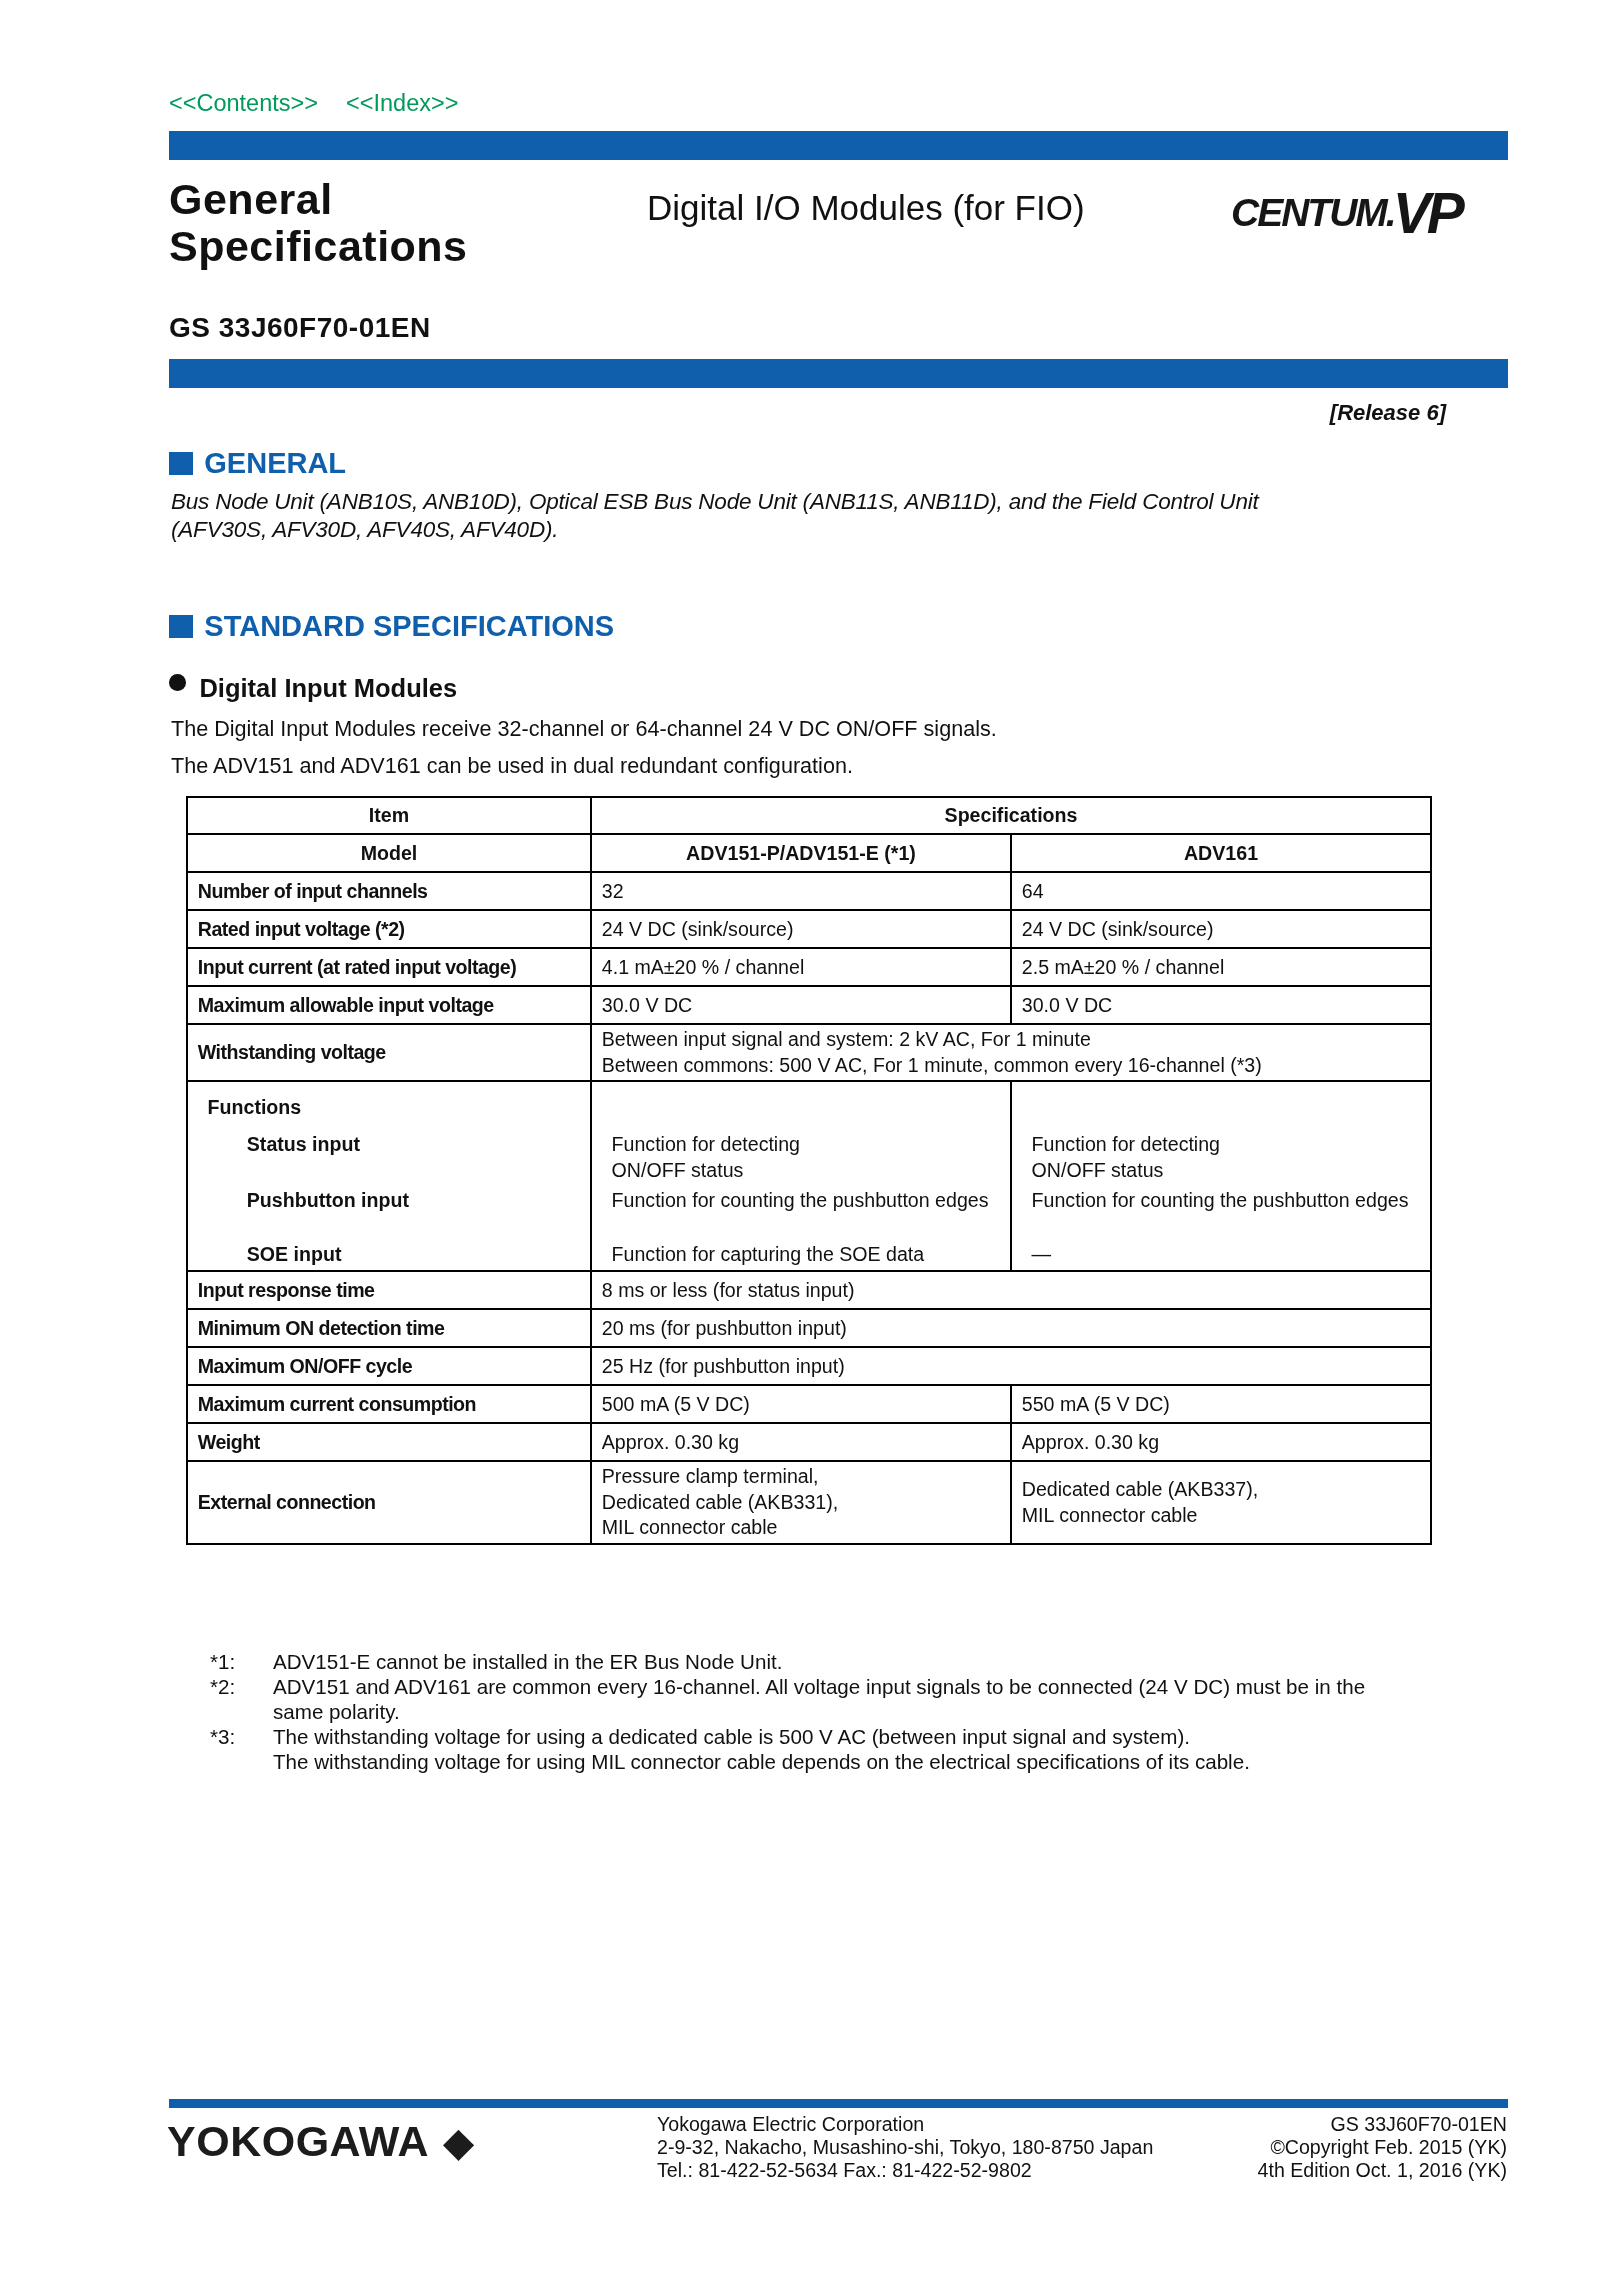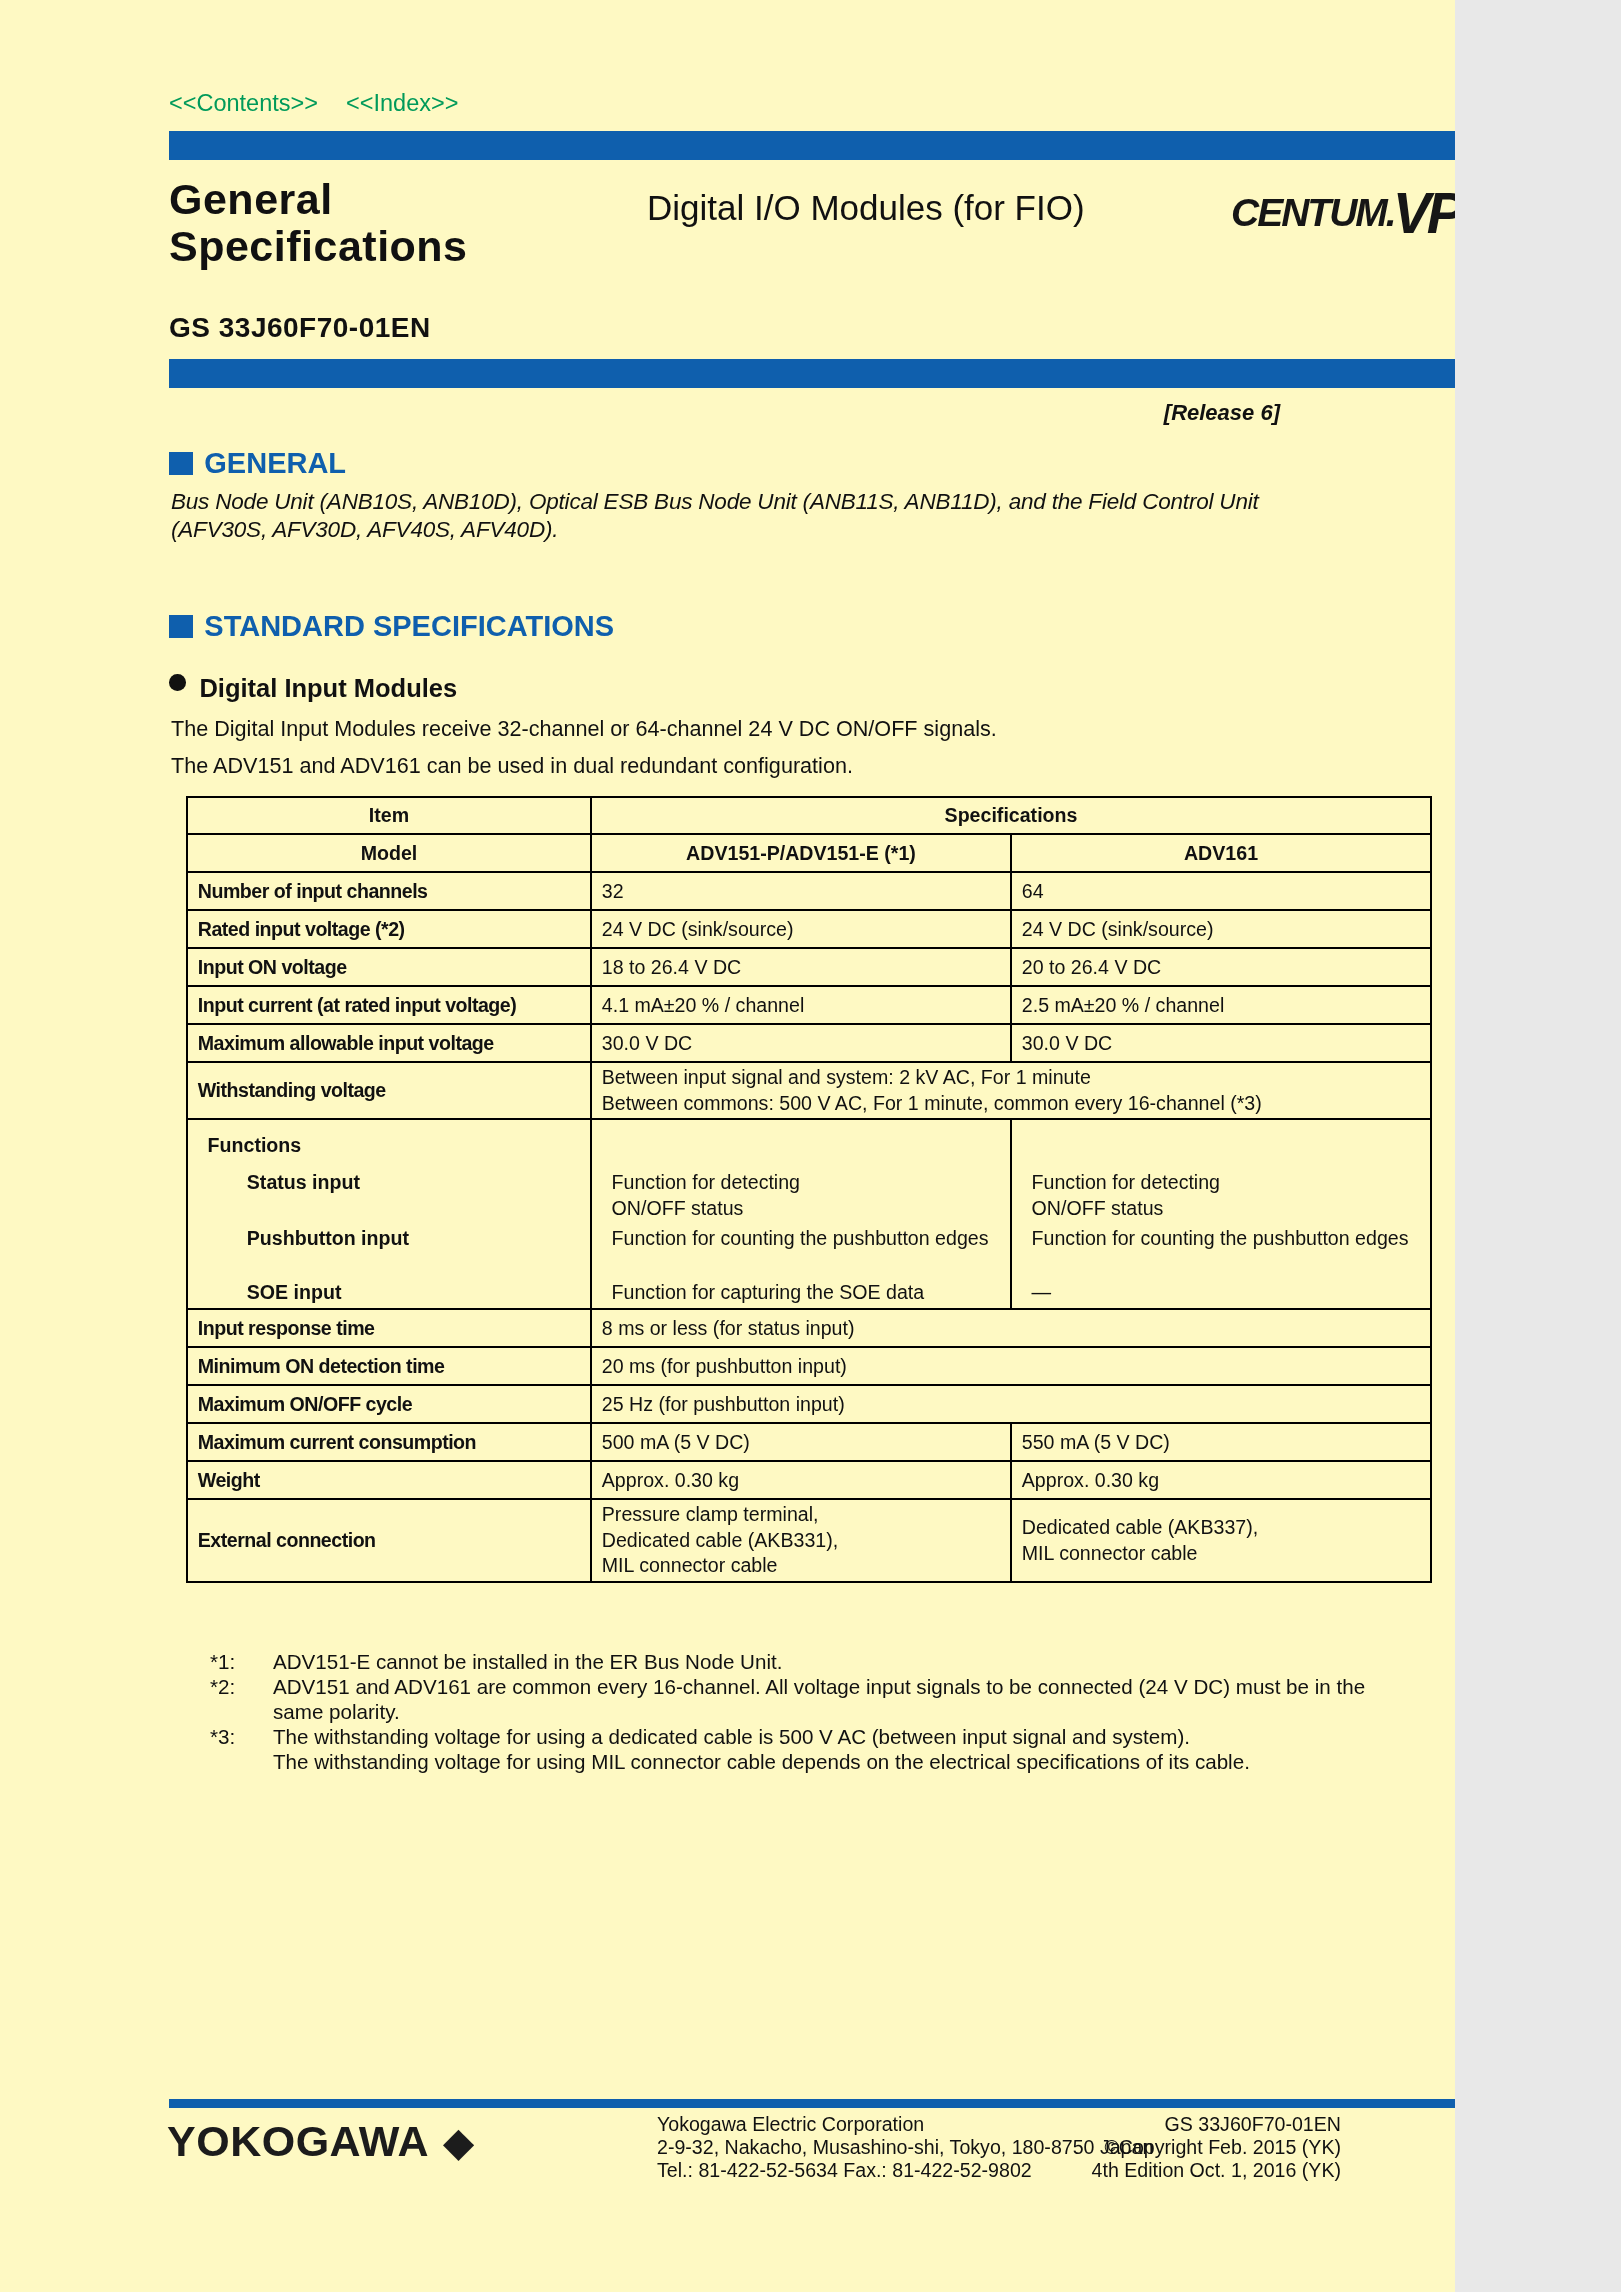--- a/index.html
+++ b/index.html
@@ -3,22 +3,22 @@
 <meta charset="utf-8">
 <style>
   :root{
     --accent-blue:#0f5fad;
     --link-green:#009a5a;
     --ink:#111;
   }
   html,body{margin:0;padding:0;background:#e8e8e8;}
   .page{
     position:relative;
-    width:1455px;height:2293px;
-    background:#fef9c3;
+    width:1621px;height:2293px;
+    background:#ffffff;
     font-family:"Liberation Sans", sans-serif;
     color:var(--ink);
     overflow:hidden;
   }
   
   .nav{position:absolute;left:169px;top:90px;font-size:23.5px;}
   .navlink{color:var(--link-green);text-decoration:none;margin-right:21.6px;cursor:pointer;}
   
   .bar{position:absolute;left:169px;width:1339px;background:var(--accent-blue);}
   .bar1{top:131px;height:29px;}
@@ -142,25 +142,20 @@
       </tr>
       <tr class="h39">
         <td class="lbl">Number of input channels</td>
         <td>32</td>
         <td>64</td>
       </tr>
       <tr class="h39">
         <td class="lbl">Rated input voltage (*2)</td>
         <td>24 V DC (sink/source)</td>
         <td>24 V DC (sink/source)</td>
-      </tr>
-      <tr class="h39">
-        <td class="lbl">Input ON voltage</td>
-        <td>18 to 26.4 V DC</td>
-        <td>20 to 26.4 V DC</td>
       </tr>
       <tr class="h39">
         <td class="lbl">Input current (at rated input voltage)</td>
         <td>4.1 mA±20 % / channel</td>
         <td>2.5 mA±20 % / channel</td>
       </tr>
       <tr class="h39">
         <td class="lbl">Maximum allowable input voltage</td>
         <td>30.0 V DC</td>
         <td>30.0 V DC</td>

